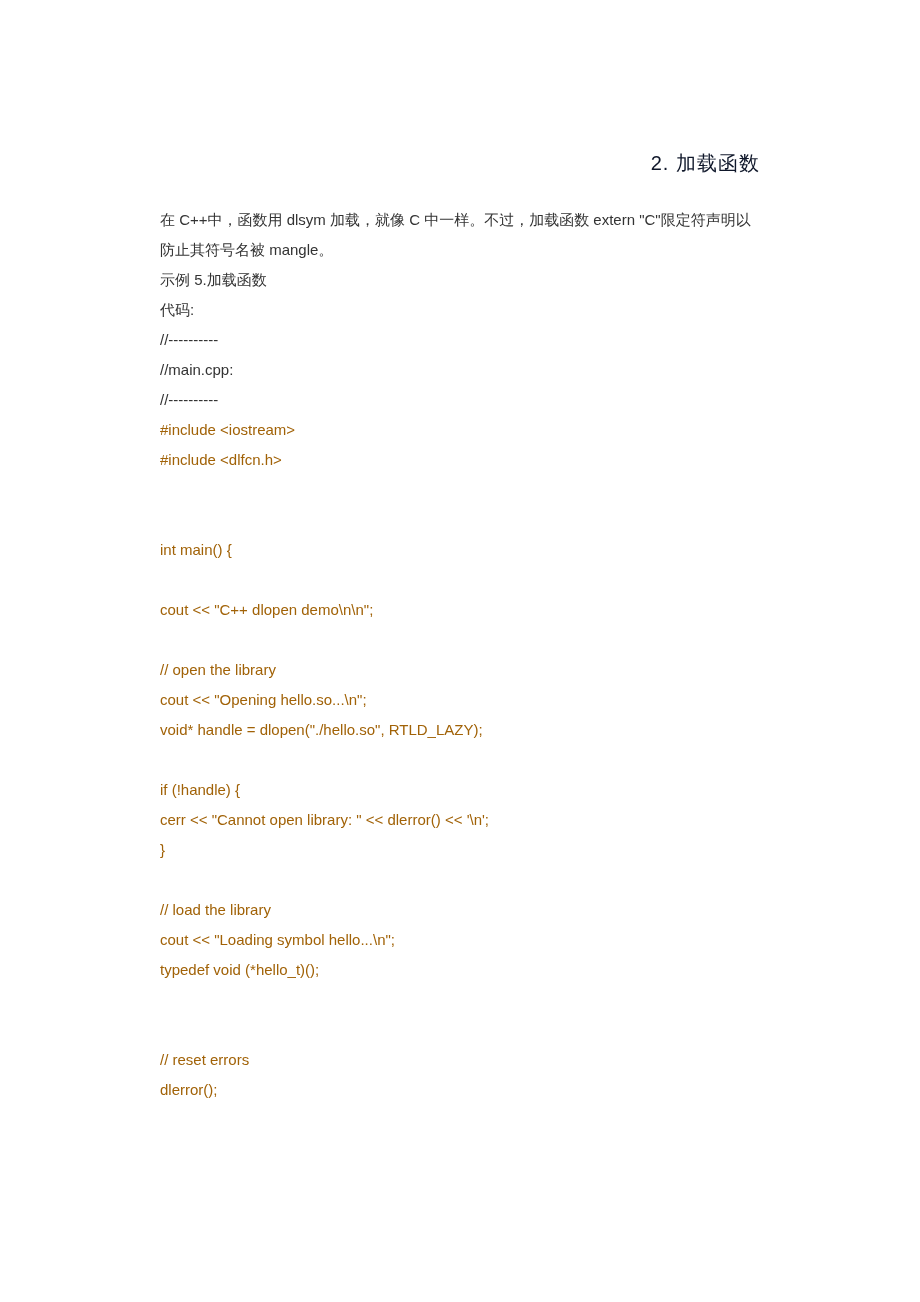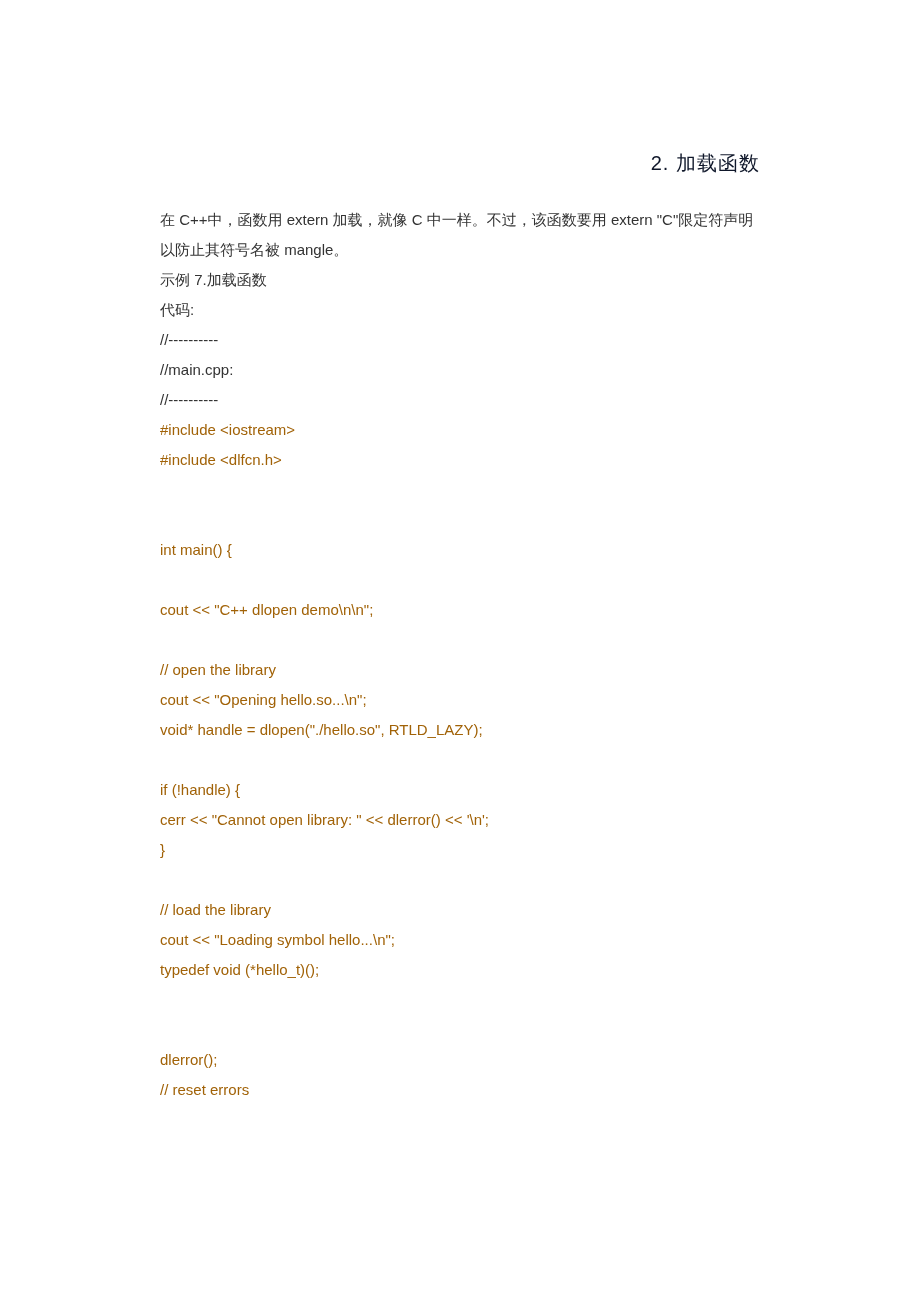--- a/index.html
+++ b/index.html
@@ -35,22 +35,22 @@
     height: 30px;
   }
 </style>
 </head>
 <body>
 
 <div class="page">
 
   <div class="heading">2.  加载函数</div>
 
-  <div class="body-text">在 C++中，函数用 extern 加载，就像 C 中一样。不过，该函数要用 extern "C"限定符声明以防止其符号名被 mangle。</div>
-  <div class="body-text">示例 7.加载函数</div>
+  <div class="body-text">在 C++中，函数用 dlsym 加载，就像 C 中一样。不过，加载函数 extern "C"限定符声明以防止其符号名被 mangle。</div>
+  <div class="body-text">示例 5.加载函数</div>
   <div class="body-text">代码:</div>
   <div class="body-text">//----------</div>
   <div class="body-text">//main.cpp:</div>
   <div class="body-text">//----------</div>
 
   <div class="code-red">#include &lt;iostream&gt;</div>
   <div class="code-red">#include &lt;dlfcn.h&gt;</div>
 
   <div class="blank-line"></div>
   <div class="blank-line"></div>
@@ -75,16 +75,16 @@
 
   <div class="blank-line"></div>
 
   <div class="code-red">// load the library</div>
   <div class="code-red">cout &lt;&lt; "Loading symbol hello...\n";</div>
   <div class="code-red">typedef void (*hello_t)();</div>
 
   <div class="blank-line"></div>
   <div class="blank-line"></div>
 
+  <div class="code-red">// reset errors</div>
   <div class="code-red">dlerror();</div>
-  <div class="code-red">// reset errors</div>
 
 </div>
 
 </body></html>

